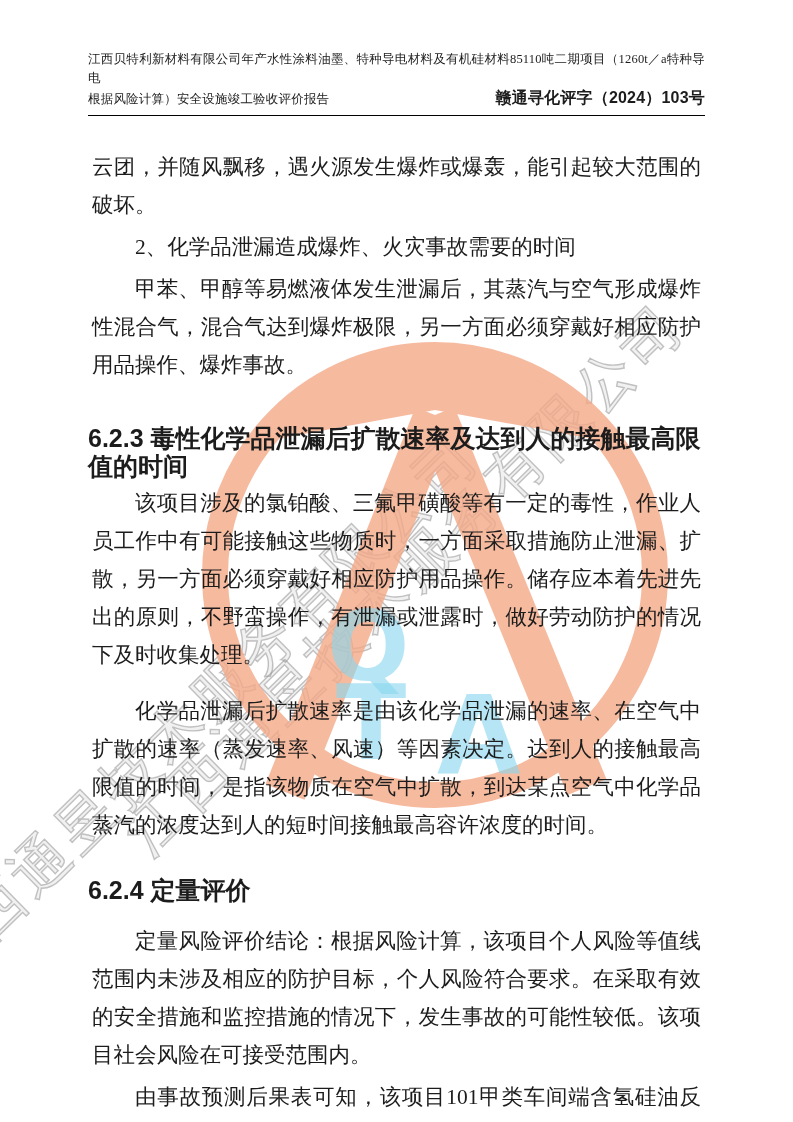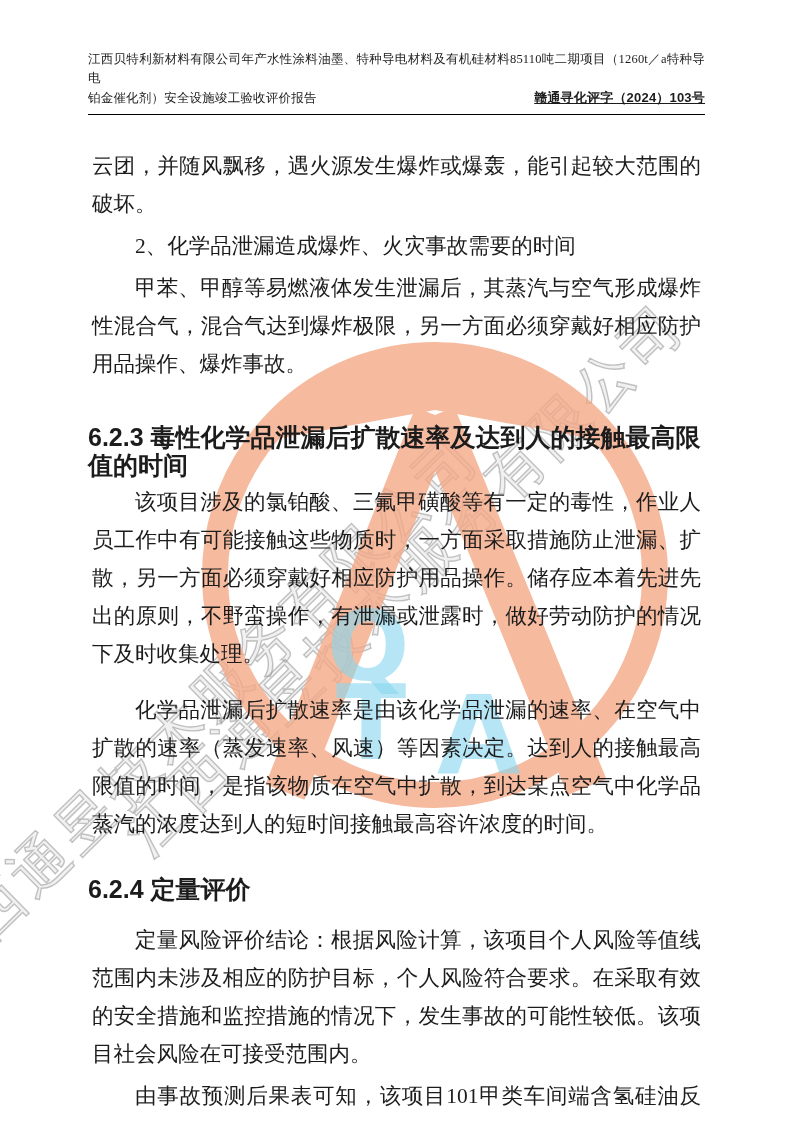--- a/index.html
+++ b/index.html
@@ -45,22 +45,21 @@
     line-height:19px;
     padding-bottom:6px;
     border-bottom:1.5px solid #000;
     letter-spacing:0.2px;
   }
   .doc-header .h-line{text-align:justify;}
   .h-line3{display:flex;justify-content:space-between;align-items:baseline;}
   .doc-no{
     font-family:"Liberation Sans","DejaVu Sans",sans-serif;
     font-weight:bold;
-    font-size:13px;
-    text-decoration:underline;
+    font-size:16px;
   }
   .doc-main{margin-top:32px;font-size:21.5px;line-height:38px;}
   .doc-main p{
     margin:4px;
     text-align:justify;
     text-justify:inter-ideograph;
   }
   .doc-main p.indent{text-indent:2em;}
   .sec-heading{
     margin:40px 0 0 0;
@@ -89,21 +88,21 @@
     <span class="wm-letter wm-q">Q</span>
     <span class="wm-letter wm-t">T</span>
     <span class="wm-letter wm-a">A</span>
   </div>
 
   <div class="content">
 
     <header class="doc-header">
       <div class="h-line">江西贝特利新材料有限公司年产水性涂料油墨、特种导电材料及有机硅材料85110吨二期项目（1260t／a特种导电</div>
       <div class="h-line3">
-        <span>铂金催化剂）安全设施竣工验收评价报告</span>
+        <span>根据风险计算）安全设施竣工验收评价报告</span>
         <span class="doc-no">赣通寻化评字（2024）103号</span>
       </div>
     </header>
 
     <main class="doc-main">
       <p>云团，并随风飘移，遇火源发生爆炸或爆轰，能引起较大范围的破坏。</p>
       <p class="indent">2、化学品泄漏造成爆炸、火灾事故需要的时间</p>
       <p class="indent">甲苯、甲醇等易燃液体发生泄漏后，其蒸汽与空气形成爆炸性混合气，混合气达到爆炸极限，另一方面必须穿戴好相应防护用品操作、爆炸事故。</p>
 
       <h2 class="sec-heading">6.2.3 毒性化学品泄漏后扩散速率及达到人的接触最高限值的时间</h2>

